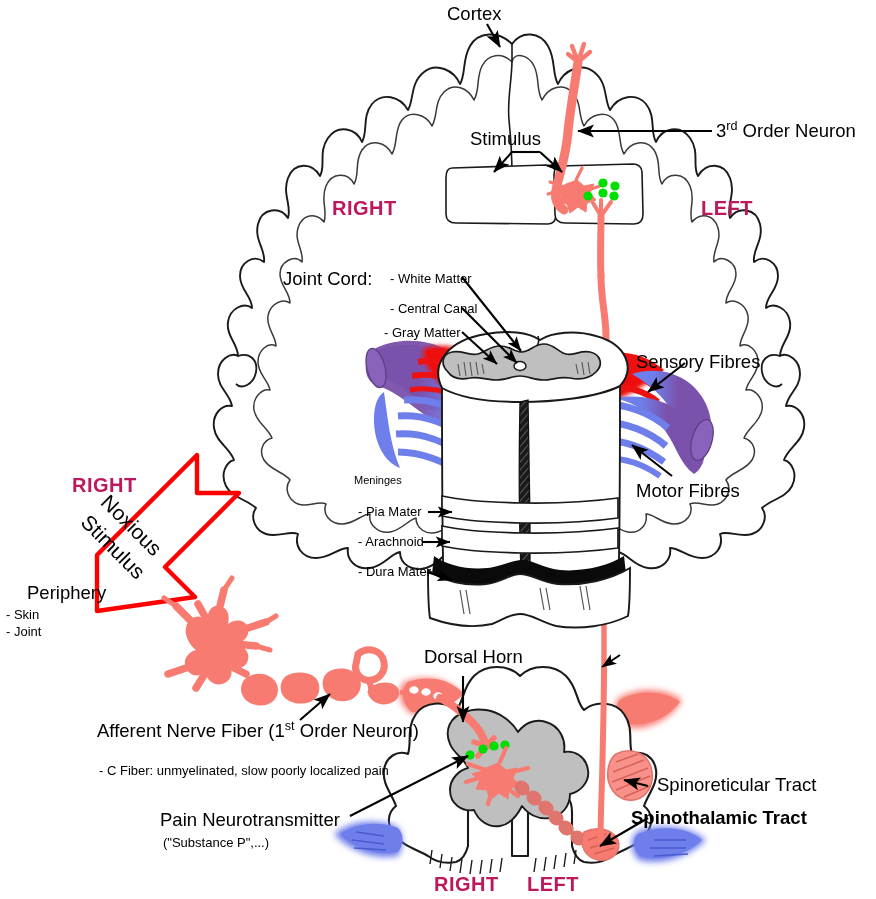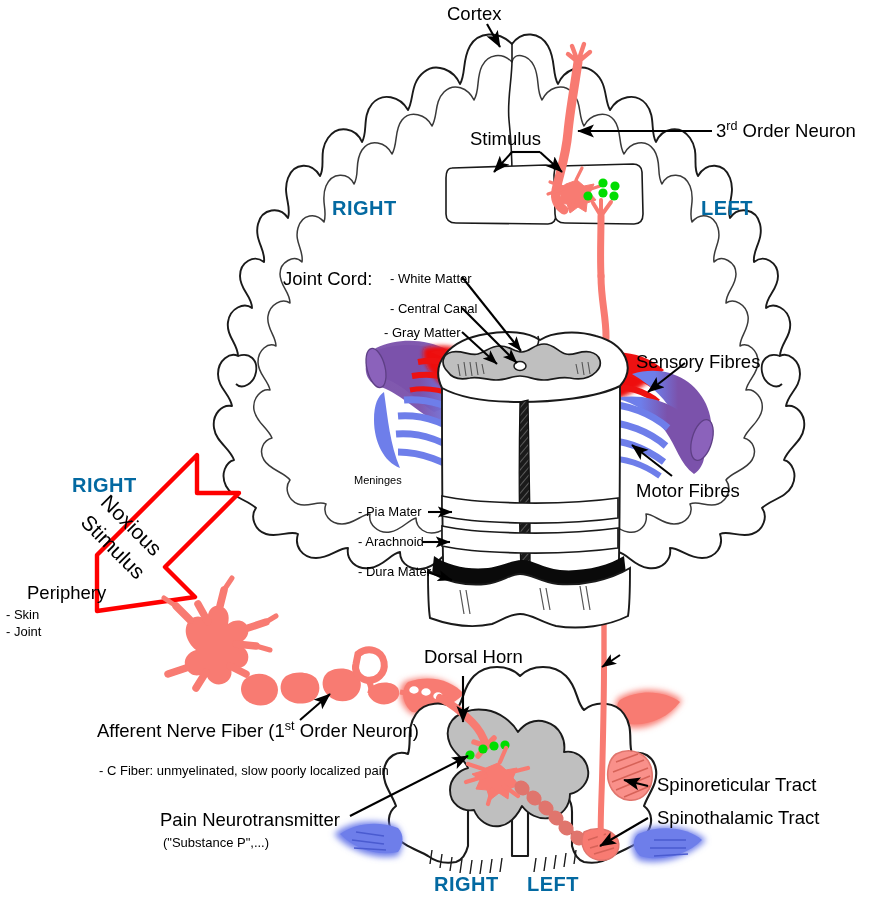--- a/index.html
+++ b/index.html
@@ -29,21 +29,21 @@
   .lbl {
     position: absolute;
     white-space: nowrap;
     line-height: 1.12;
     color: #000;
   }
   .lbl-18 { font-size: 18.5px; }
   .lbl-16 { font-size: 11px; }
   .lbl-13 { font-size: 13px; }
   .orange {
-    color: #0369a1;
+    color: #be185d;
     font-weight: bold;
     font-size: 20px;
     letter-spacing: 0.5px;
   }
   .sup { font-size: 0.68em; vertical-align: super; }
   .tight { line-height: 1.3; }
 </style>
 </head>
 <body>
 
@@ -525,18 +525,18 @@
   <div class="lbl lbl-18" style="left:97px; top:719px;">
     <span>Afferent Nerve Fiber (1</span><span class="sup">st</span><span> Order Neuron)</span>
   </div>
 
   <div class="lbl lbl-13 tight" style="left:99px; top:763px;">- C Fiber: unmyelinated, slow poorly localized pain</div>
 
   <div class="lbl lbl-18" style="left:160px; top:810px;">Pain Neurotransmitter</div>
   <div class="lbl lbl-13" style="left:163px; top:836px;">("Substance P",...)</div>
 
   <div class="lbl lbl-18" style="left:657px; top:775px;">Spinoreticular Tract</div>
-  <div class="lbl lbl-18" style="left:657px; top:808px;">Spinothalamic Tract</div>
+  <div class="lbl lbl-18" style="left:631px; top:808px;font-weight:bold;">Spinothalamic Tract</div>
 
   <div class="lbl orange" style="left:434px; top:873px;">RIGHT</div>
   <div class="lbl orange" style="left:527px; top:873px;">LEFT</div>
 
 </div>
 
 </body></html>

